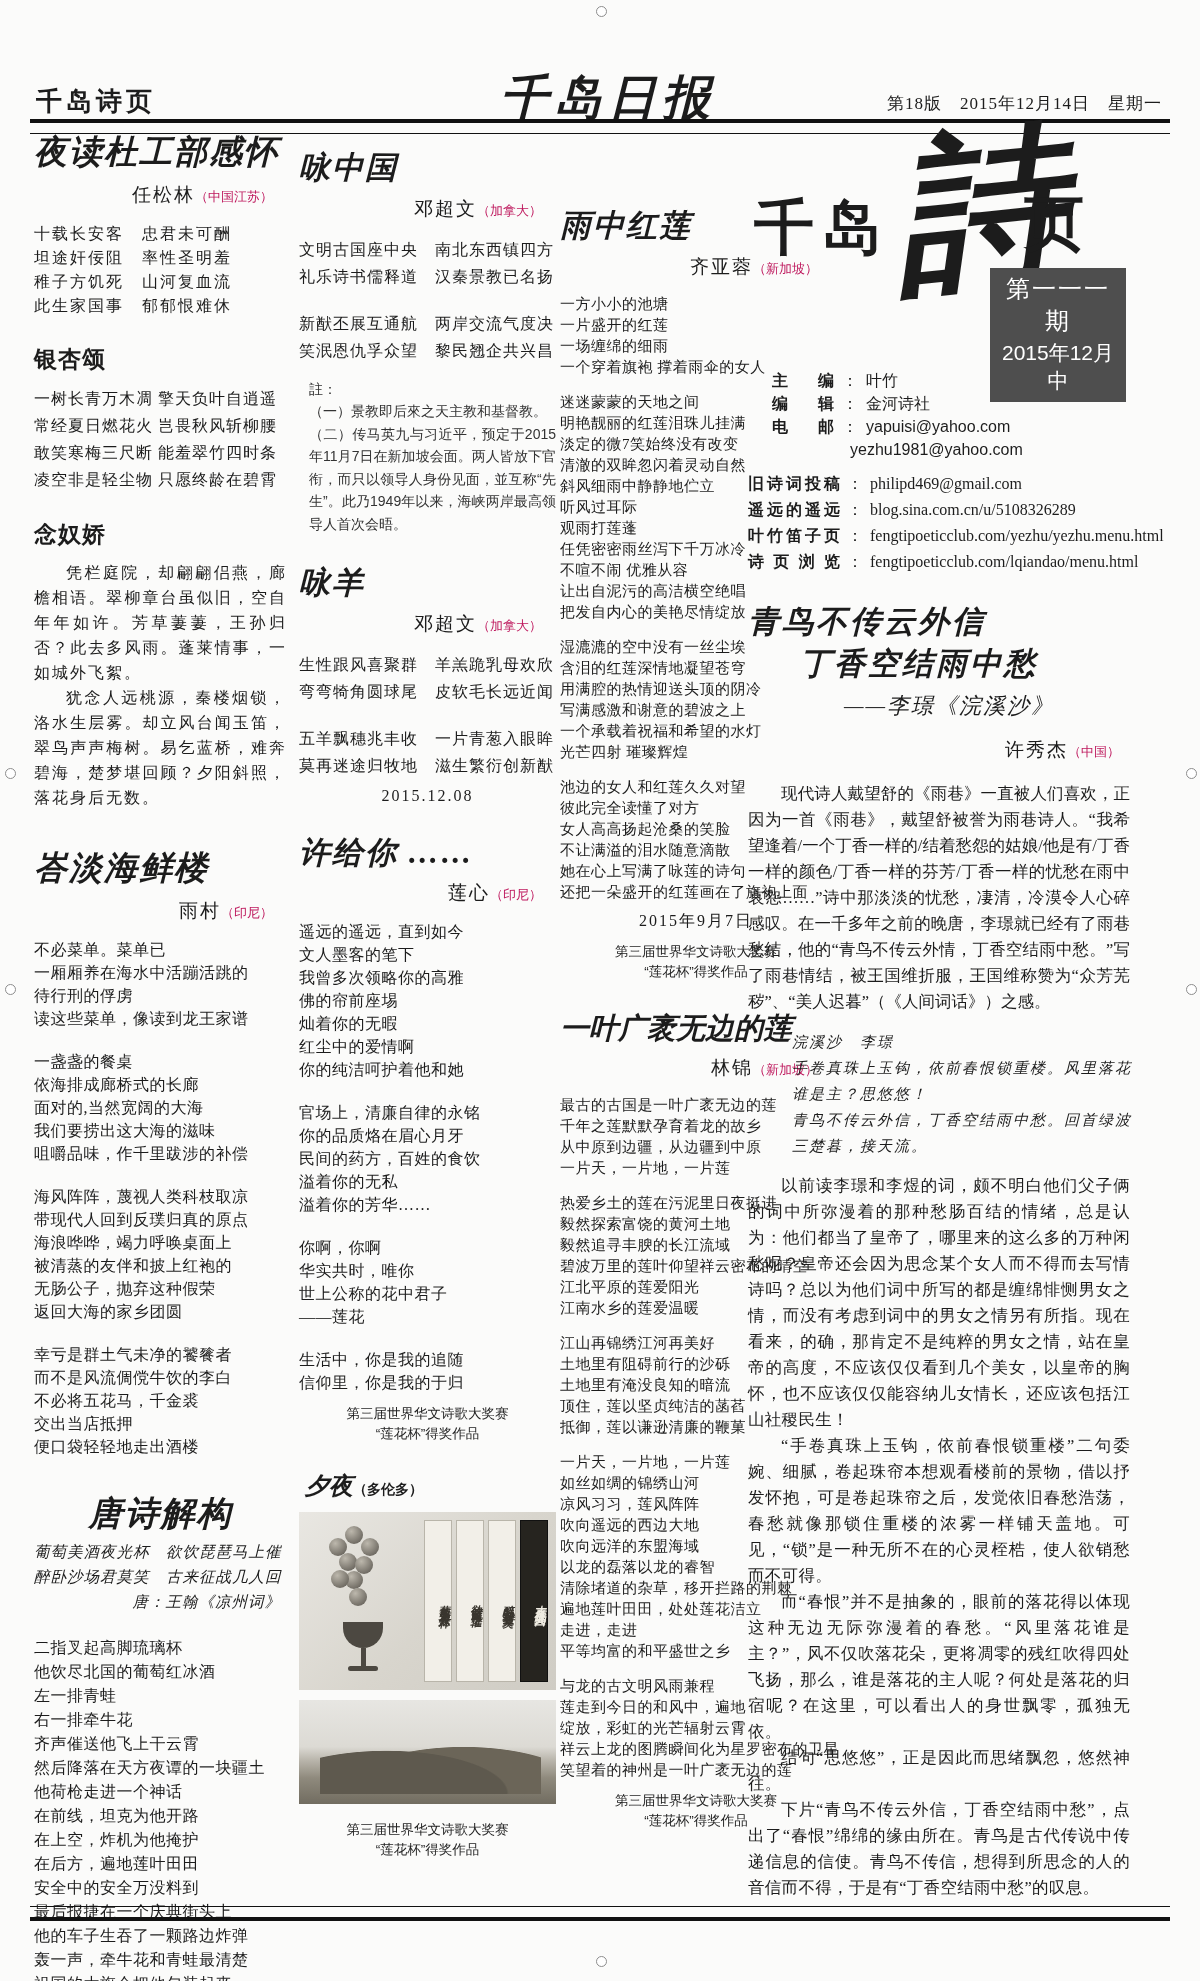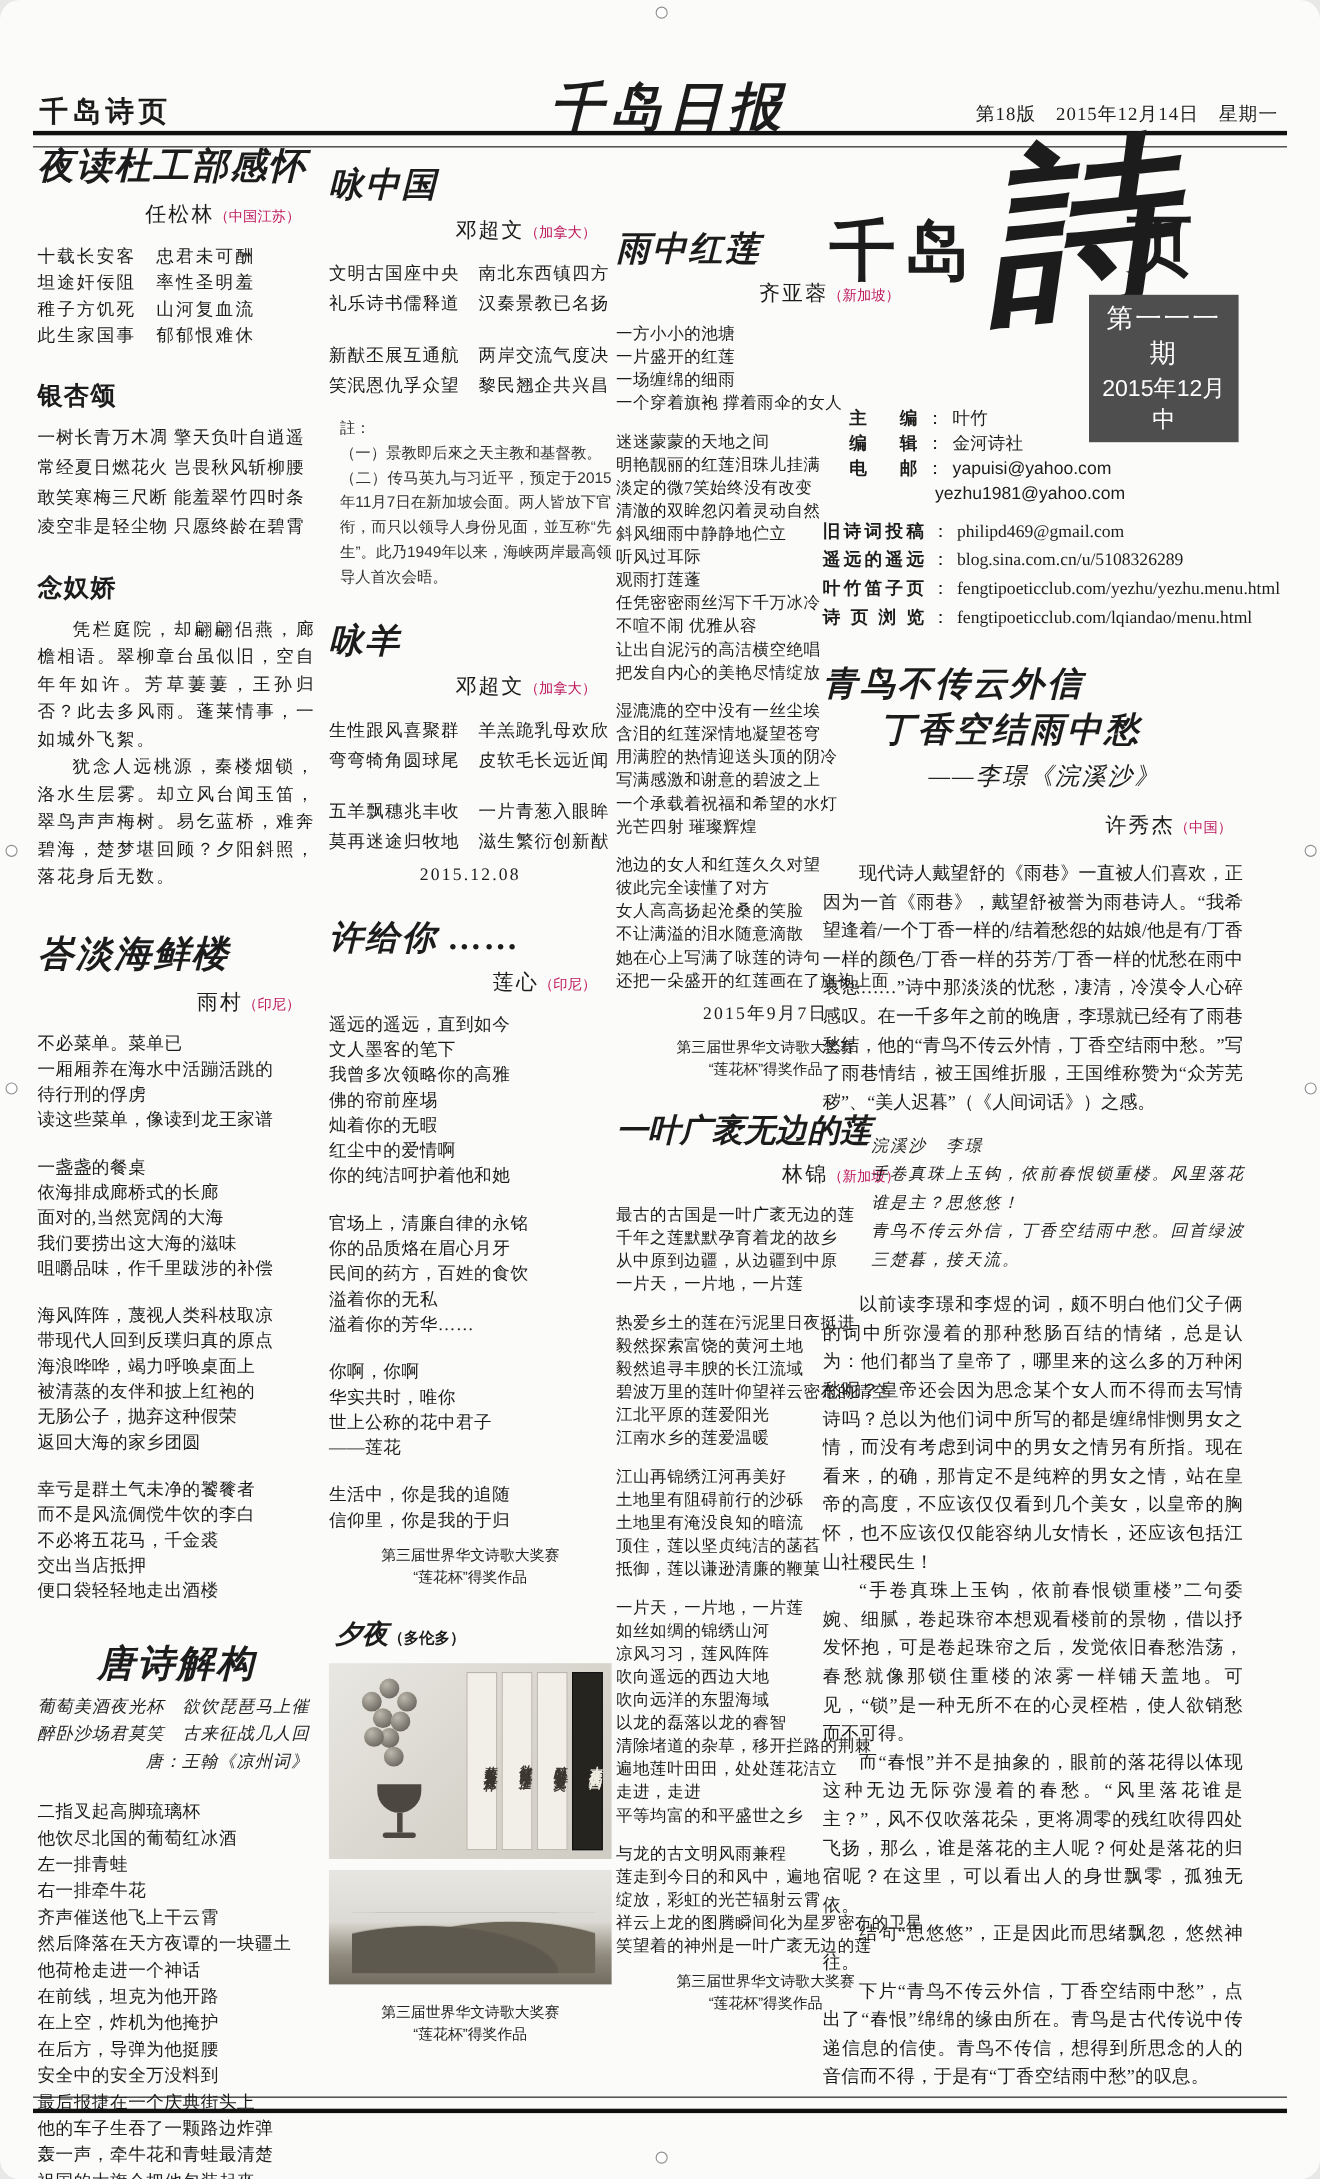--- a/index.html
+++ b/index.html
@@ -1,17 +1,17 @@
 <!DOCTYPE html>
 <html><head>
 <meta charset="utf-8">
 <style>
   html,body{margin:0;padding:0;background:#e8e8e6;}
   .page{position:relative;width:1200px;height:1981px;background:#fbfbfa;color:#1c1c1c;
-        font-family:"Liberation Serif","DejaVu Serif",serif;overflow:hidden;margin:0 auto;border-radius:18px;}
+        font-family:"Liberation Serif","DejaVu Serif",serif;overflow:hidden;margin:0 auto;}
   
   .hdr-section{position:absolute;left:36px;top:84px;font-family:"Liberation Sans","DejaVu Sans",sans-serif;
         font-size:26px;font-weight:bold;letter-spacing:4px;}
   .hdr-paper{position:absolute;left:16px;right:0;top:66px;text-align:center;font-size:48px;font-weight:bold;
         font-style:italic;letter-spacing:6px;font-family:"Liberation Serif",serif;}
   .hdr-date{position:absolute;right:38px;top:92px;font-size:17px;letter-spacing:1px;}
   .hdr-rule{position:absolute;left:30px;right:30px;top:119px;height:10px;
         border-top:4px solid #111;border-bottom:1.5px solid #111;}
   
   .regmark{position:absolute;width:9px;height:9px;border:1.5px solid #8d8d8d;border-radius:50%;background:#fff;}
@@ -201,21 +201,21 @@
 
       <div class="pline" style="line-height:24px;letter-spacing:0.5px">二指叉起高脚琉璃杯</div>
           <div class="pline" style="line-height:24px;letter-spacing:0.5px">他饮尽北国的葡萄红冰酒</div>
           <div class="pline" style="line-height:24px;letter-spacing:0.5px">左一排青蛙</div>
           <div class="pline" style="line-height:24px;letter-spacing:0.5px">右一排牵牛花</div>
           <div class="pline" style="line-height:24px;letter-spacing:0.5px">齐声催送他飞上干云霄</div>
           <div class="pline" style="line-height:24px;letter-spacing:0.5px">然后降落在天方夜谭的一块疆土</div>
           <div class="pline" style="line-height:24px;letter-spacing:0.5px">他荷枪走进一个神话</div>
           <div class="pline" style="line-height:24px;letter-spacing:0.5px">在前线，坦克为他开路</div>
           <div class="pline" style="line-height:24px;letter-spacing:0.5px">在上空，炸机为他掩护</div>
-          <div class="pline" style="line-height:24px;letter-spacing:0.5px">在后方，导弹为他挺腰</div>
+          <div class="pline" style="line-height:24px;letter-spacing:0.5px">在后方，遍地莲叶田田</div>
           <div class="pline" style="line-height:24px;letter-spacing:0.5px">安全中的安全万没料到</div>
           <div class="pline" style="line-height:24px;letter-spacing:0.5px">最后报捷在一个庆典街头上</div>
           <div class="pline" style="line-height:24px;letter-spacing:0.5px">他的车子生吞了一颗路边炸弹</div>
           <div class="pline" style="line-height:24px;letter-spacing:0.5px">轰一声，牵牛花和青蛙最清楚</div>
           <div class="pline" style="line-height:24px;letter-spacing:0.5px">祖国的大旗会把他包装起來</div>
         </div>
 
     </section>
   </div>
 

